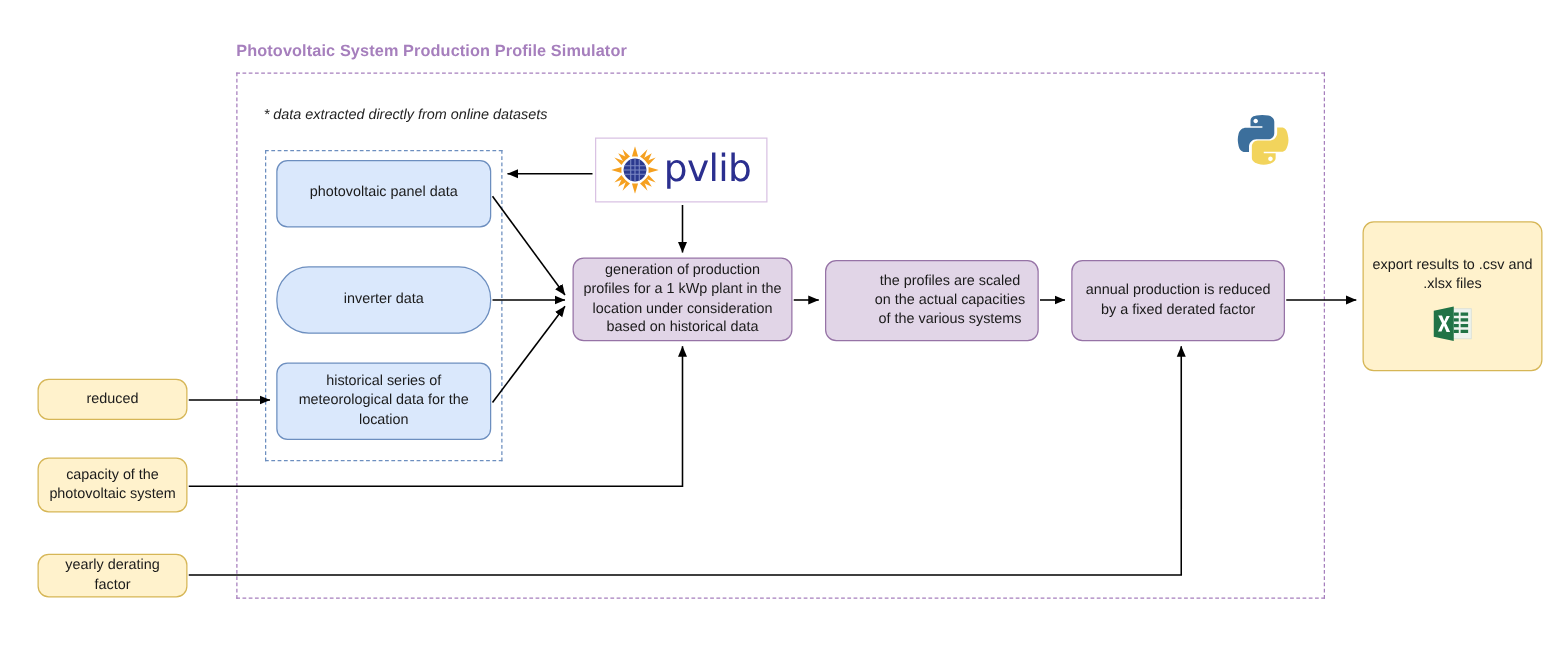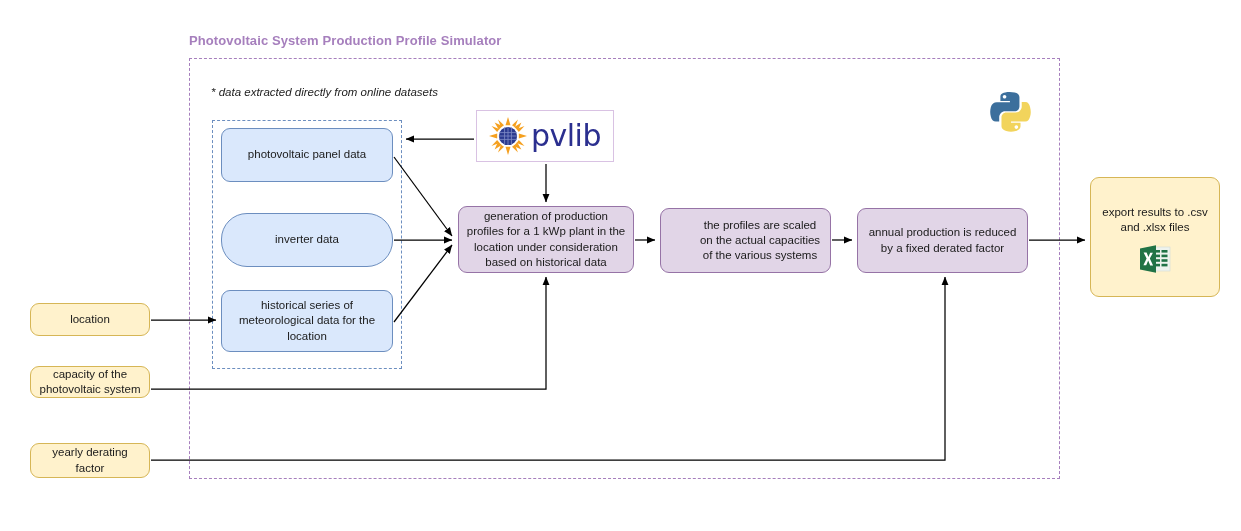--- a/index.html
+++ b/index.html
@@ -46,25 +46,25 @@
   #n-inverter{left:221px;top:213px;width:172px;height:54px;border-radius:26px;}
   #n-meteo   {left:221px;top:290px;width:172px;height:62px;align-items:center;}
 
   
   #n-gen   {left:458px;top:206px;width:176px;height:67px;}
   #n-scale {left:660px;top:208px;width:171px;height:65px;padding-left:36px;}
   #n-derate{left:857px;top:208px;width:171px;height:65px;}
 
   
   #n-location{left:30px;top:303px;width:120px;height:33px;}
-  #n-capacity{left:30px;top:366px;width:120px;height:32px;}
+  #n-capacity{left:30px;top:366px;width:120px;height:44px;}
   #n-derating{left:30px;top:443px;width:120px;height:35px;}
 
   #n-export{
-    left:1090px;top:177px;width:130px;height:120px;
+    left:1090px;top:177px;width:144px;height:120px;
     flex-direction:column;justify-content:flex-start;gap:9px;padding-top:27px;
   }
 
   
   #pvlib-box{
     left:476px;top:110px;width:138px;height:52px;
     background:#ffffff;border:1.5px solid #d9c2e3;
     display:flex;align-items:center;justify-content:center;gap:4px;
   }
   #pvlib-word{
@@ -103,21 +103,21 @@
     <span>generation of production profiles for a 1 kWp plant in the location under consideration based on historical data</span>
   </div>
   <div class="abs node purple" id="n-scale">
     <span>the profiles are scaled on the actual capacities of the various systems</span>
   </div>
   <div class="abs node purple" id="n-derate">
     <span>annual production is reduced by a fixed derated factor</span>
   </div>
 
   <div class="abs node yellow" id="n-location">
-    <span>location</span>
+    <span>reduced</span>
   </div>
   <div class="abs node yellow" id="n-capacity">
     <span>capacity of the photovoltaic system</span>
   </div>
   <div class="abs node yellow" id="n-derating">
     <span>yearly derating factor</span>
   </div>
 
   <div class="abs node yellow" id="n-export">
     <span>export results to .csv and .xlsx files</span>

